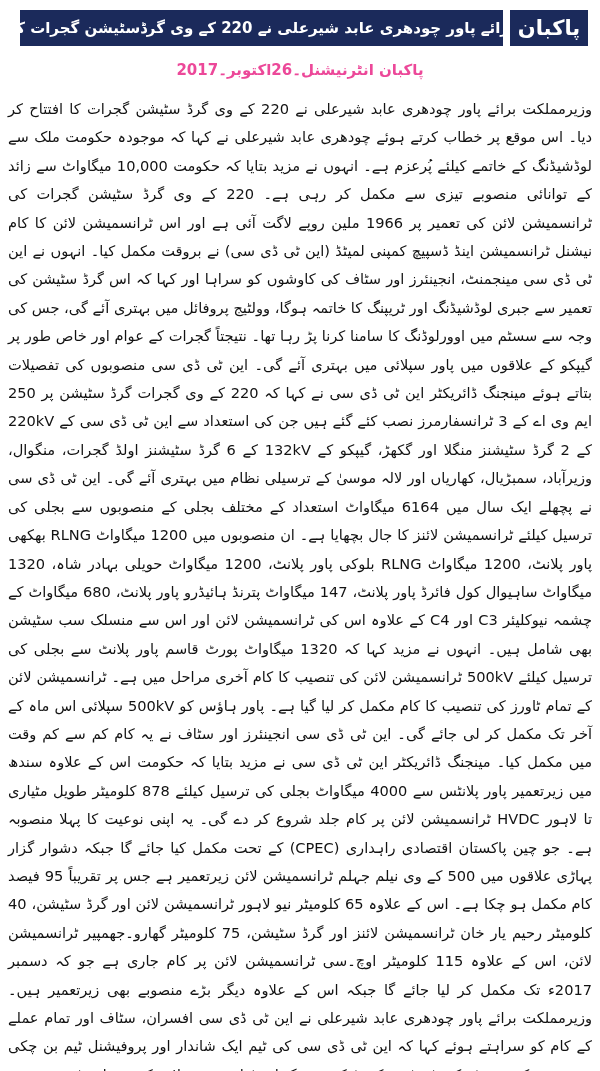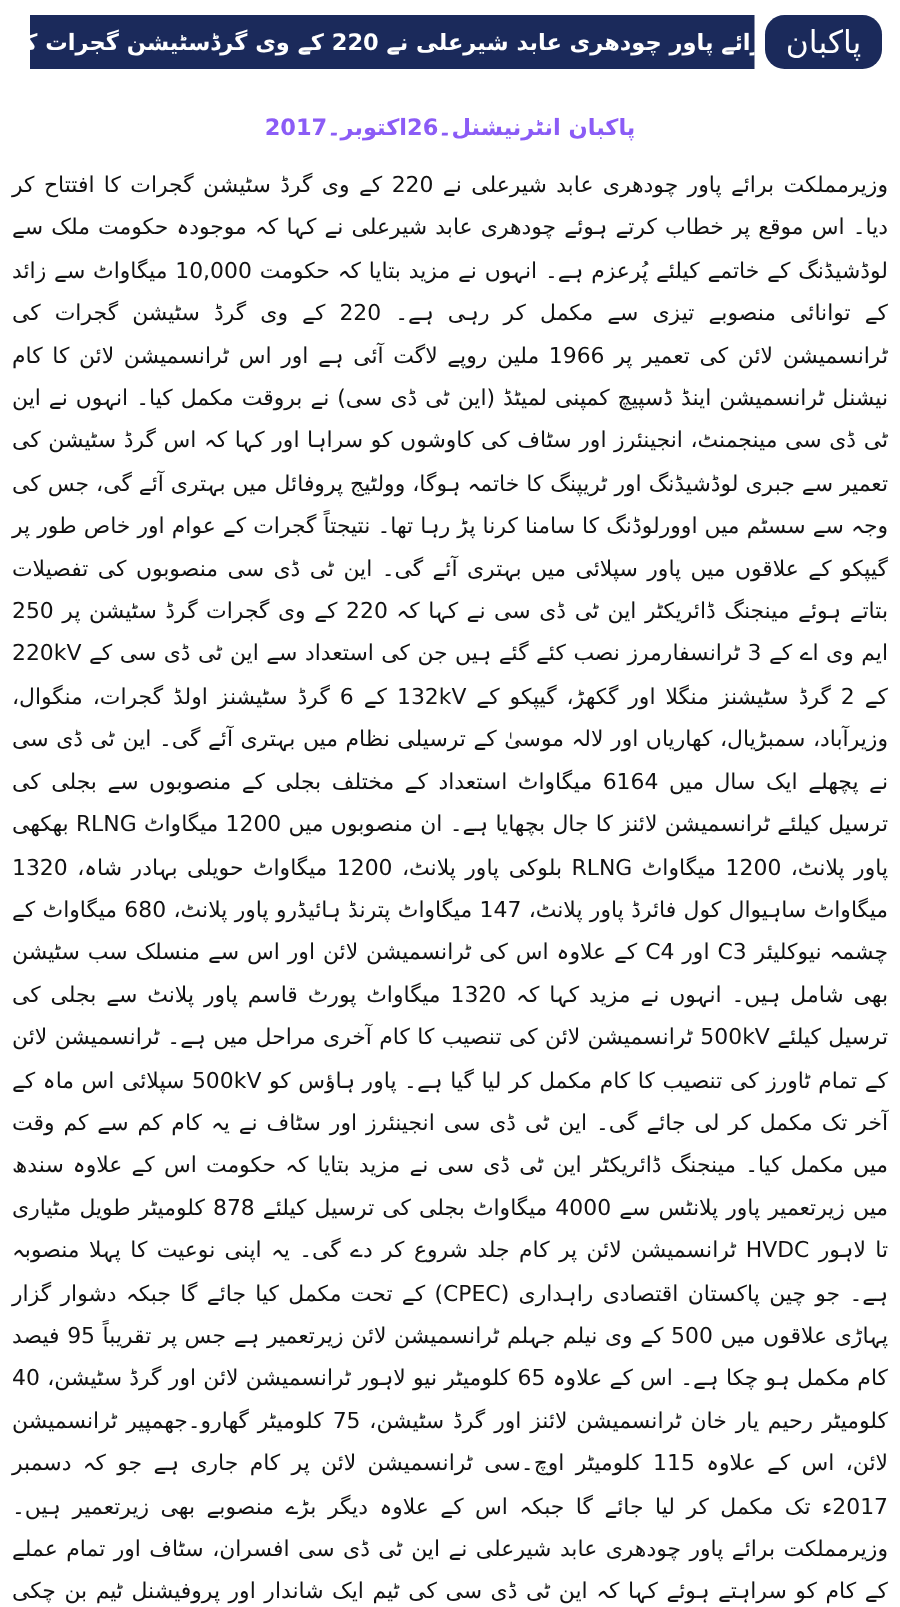--- a/index.html
+++ b/index.html
@@ -8,31 +8,31 @@
     overflow:hidden;margin:0 auto;
     font-family:"DejaVu Sans",sans-serif;
   }
   .masthead{
     display:flex;flex-direction:row;direction:rtl;
     margin:10px 12px 0 20px;height:36px;gap:7px;
   }
   .brand{
     background:#1b2a5b;color:#ffffff;width:78px;flex:0 0 auto;
     display:flex;align-items:center;justify-content:center;
-    font-size:21px;font-weight:normal;border-radius:13px;
+    font-size:21px;font-weight:bold;
   }
   .headline-bar{
     background:#1b2a5b;color:#ffffff;flex:1 1 auto;
     display:flex;align-items:center;justify-content:center;
     font-size:15px;font-weight:bold;white-space:nowrap;overflow:hidden;
     padding:0 6px;
   }
   .dateline{
-    text-align:center;color:#8b5cf6;font-size:15px;font-weight:bold;
-    margin-top:30px;direction:rtl;
+    text-align:center;color:#ec4899;font-size:15px;font-weight:bold;
+    margin-top:15px;direction:rtl;
   }
   .article{
     margin:16px 8px 0 8px;direction:rtl;color:#121212;
     font-size:14.6px;line-height:28.4px;
     text-align:justify;text-align-last:center;
   }
 </style>
 </head>
 <body>
 

